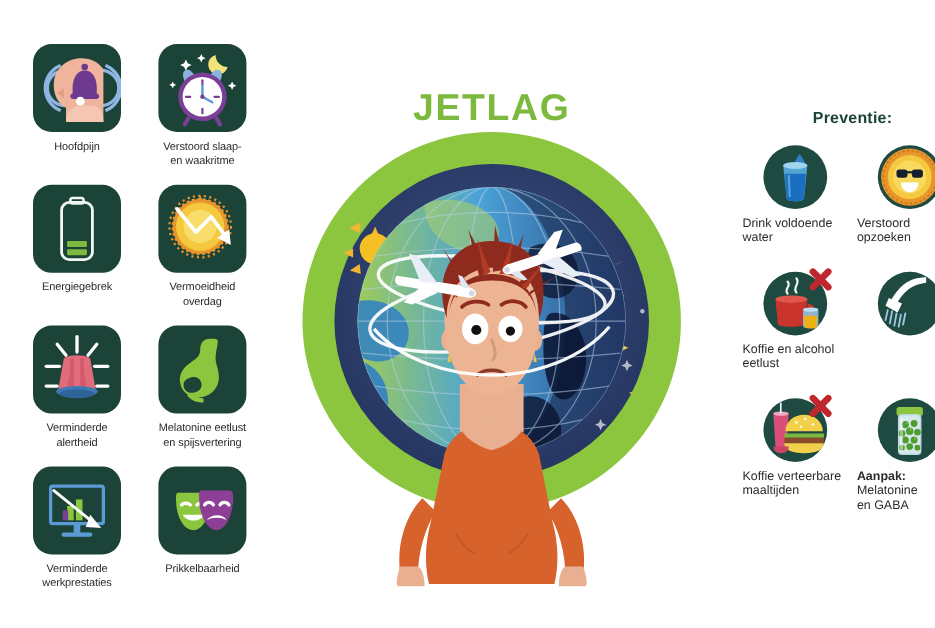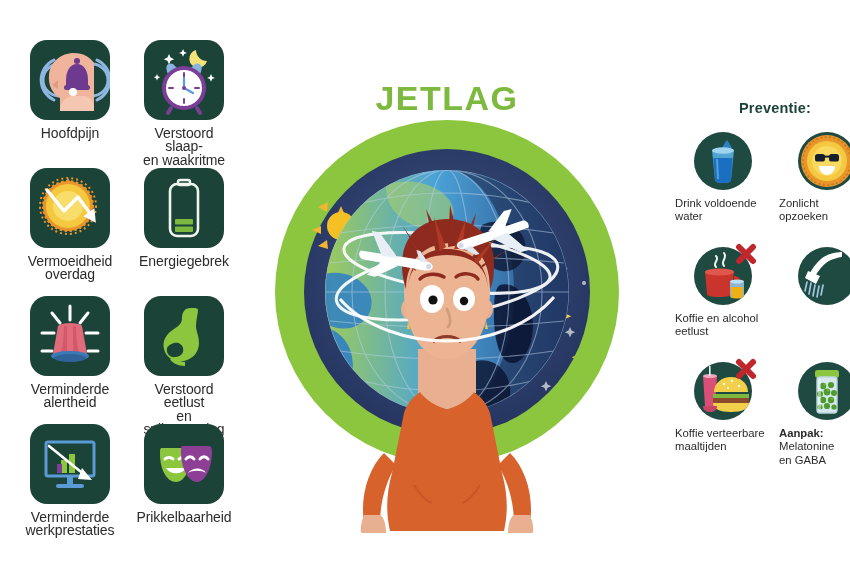--- a/index.html
+++ b/index.html
@@ -27,21 +27,21 @@
   .tile {
     width:80px; height:80px; margin:0 auto;
     background:#1c4338;
     border-radius:17px;
     position:relative;
     overflow:hidden;
   }
   .sym-label {
     margin-top:7px;
     text-align:center;
-    font-size:14px;
+    font-size:10px;
     line-height:13.4px;
     color:#2b2b2b;
     letter-spacing:-0.1px;
   }
 
   
   #center { position:absolute; left:262px; top:55px; width:370px; height:480px; }
   #jetlag-title {
     position:absolute; top:0; left:0; width:370px;
     text-align:center;
@@ -144,20 +144,34 @@
       </div>
       <div class="sym-label">
         <span>Verstoord slaap-</span><br>
         <span>en waakritme</span>
       </div>
     </div>
 
     <div class="sym">
       <div class="tile">
         <svg viewBox="0 0 80 80" width="80" height="80">
+          <rect x="34" y="12" width="12" height="5" rx="2" fill="none" stroke="#eef6ee" stroke-width="2.4"></rect>
+          <rect x="26" y="16" width="28" height="52" rx="7" fill="none" stroke="#eef6ee" stroke-width="2.6"></rect>
+          <rect x="31" y="51" width="18" height="5.5" rx="1" fill="#7db93f"></rect>
+          <rect x="31" y="58.5" width="18" height="5.5" rx="1" fill="#7db93f"></rect>
+        </svg>
+      </div>
+      <div class="sym-label">
+        <span>Energiegebrek</span>
+      </div>
+    </div>
+
+    <div class="sym">
+      <div class="tile">
+        <svg viewBox="0 0 80 80" width="80" height="80">
           <g transform="translate(38,38)">
             <g fill="#e8952c">
               <circle r="25"></circle>
             </g>
             <g fill="#e8952c">
               <path d="M0 -28 l3 5 -6 0 Z"></path>
             </g>
             <circle r="22" fill="#f5c93f"></circle>
             <circle r="15" fill="#f9dd6b"></circle>
           </g>
@@ -173,34 +187,20 @@
       </div>
       <div class="sym-label">
         <span>Vermoeidheid</span><br>
         <span>overdag</span>
       </div>
     </div>
 
     <div class="sym">
       <div class="tile">
         <svg viewBox="0 0 80 80" width="80" height="80">
-          <rect x="34" y="12" width="12" height="5" rx="2" fill="none" stroke="#eef6ee" stroke-width="2.4"></rect>
-          <rect x="26" y="16" width="28" height="52" rx="7" fill="none" stroke="#eef6ee" stroke-width="2.6"></rect>
-          <rect x="31" y="51" width="18" height="5.5" rx="1" fill="#7db93f"></rect>
-          <rect x="31" y="58.5" width="18" height="5.5" rx="1" fill="#7db93f"></rect>
-        </svg>
-      </div>
-      <div class="sym-label">
-        <span>Energiegebrek</span>
-      </div>
-    </div>
-
-    <div class="sym">
-      <div class="tile">
-        <svg viewBox="0 0 80 80" width="80" height="80">
           <g stroke="#ffffff" stroke-width="3" stroke-linecap="round">
             <line x1="40" y1="10" x2="40" y2="24"></line>
             <line x1="22" y1="17" x2="30" y2="27"></line>
             <line x1="58" y1="17" x2="50" y2="27"></line>
             <line x1="12" y1="37" x2="24" y2="37"></line>
             <line x1="68" y1="37" x2="56" y2="37"></line>
             <line x1="12" y1="55" x2="22" y2="55"></line>
             <line x1="68" y1="55" x2="58" y2="55"></line>
           </g>
           <path d="M28 30 C28 30 31 27 40 27 C49 27 52 30 52 30 L57 58 L23 58 Z" fill="#e06b7a"></path>
@@ -220,21 +220,21 @@
       <div class="tile">
         <svg viewBox="0 0 80 80" width="80" height="80">
           <path d="M47 12 C40 12 38 17 38 22 C38 27 35 30 30 33 C22 38 18 45 20 53
                    C22 62 31 67 40 65 C49 63 55 56 55 47 C55 40 52 35 52 30
                    C52 24 54 18 54 14 C54 12 51 12 47 12 Z" fill="#8cc63f"></path>
           <path d="M23 52 C22 58 26 62 32 61 C38 60 40 56 39 52 C38 48 34 46 30 47 C26 48 24 50 23 52 Z" fill="#1c4338"></path>
           <path d="M41 70 C34 70 28 67 26 63 L31 61 C33 64 37 66 41 66 Z" fill="#8cc63f"></path>
         </svg>
       </div>
       <div class="sym-label">
-        <span>Verstoord eetlust</span><br>
+        <span>Melatonine eetlust</span><br>
         <span>en spijsvertering</span>
       </div>
     </div>
 
     <div class="sym">
       <div class="tile">
         <svg viewBox="0 0 80 80" width="80" height="80">
           <rect x="16" y="18" width="48" height="34" rx="2" fill="none" stroke="#5b9bd5" stroke-width="3"></rect>
           <rect x="31" y="36" width="6" height="13" fill="#8cc63f"></rect>
           <rect x="39" y="30" width="6" height="19" fill="#8cc63f"></rect>
@@ -504,21 +504,21 @@
                   <rect x="-12" y="-7" width="10" height="7.5" rx="2.6"></rect>
                   <rect x="2" y="-7" width="10" height="7.5" rx="2.6"></rect>
                   <rect x="-3" y="-5.4" width="6" height="2"></rect>
                 </g>
                 <path d="M-8 5 C-8 11 -3 14 0 14 C3 14 8 11 8 5 Z" fill="#ffffff"></path>
               </g>
             </svg>
           </div>
         </div>
         <div class="prev-label">
-          <span>Zonlicht</span><br>
+          <span>Verstoord</span><br>
           <span>opzoeken</span>
         </div>
       </div>
 
       <div class="prev">
         <div class="pcircle">
           <div class="inner">
             <svg viewBox="0 0 58 58" width="58" height="58">
               <g fill="none" stroke="#f2f6f2" stroke-width="2" stroke-linecap="round">
                 <path d="M22 20 C18 16 26 13 22 9"></path>

